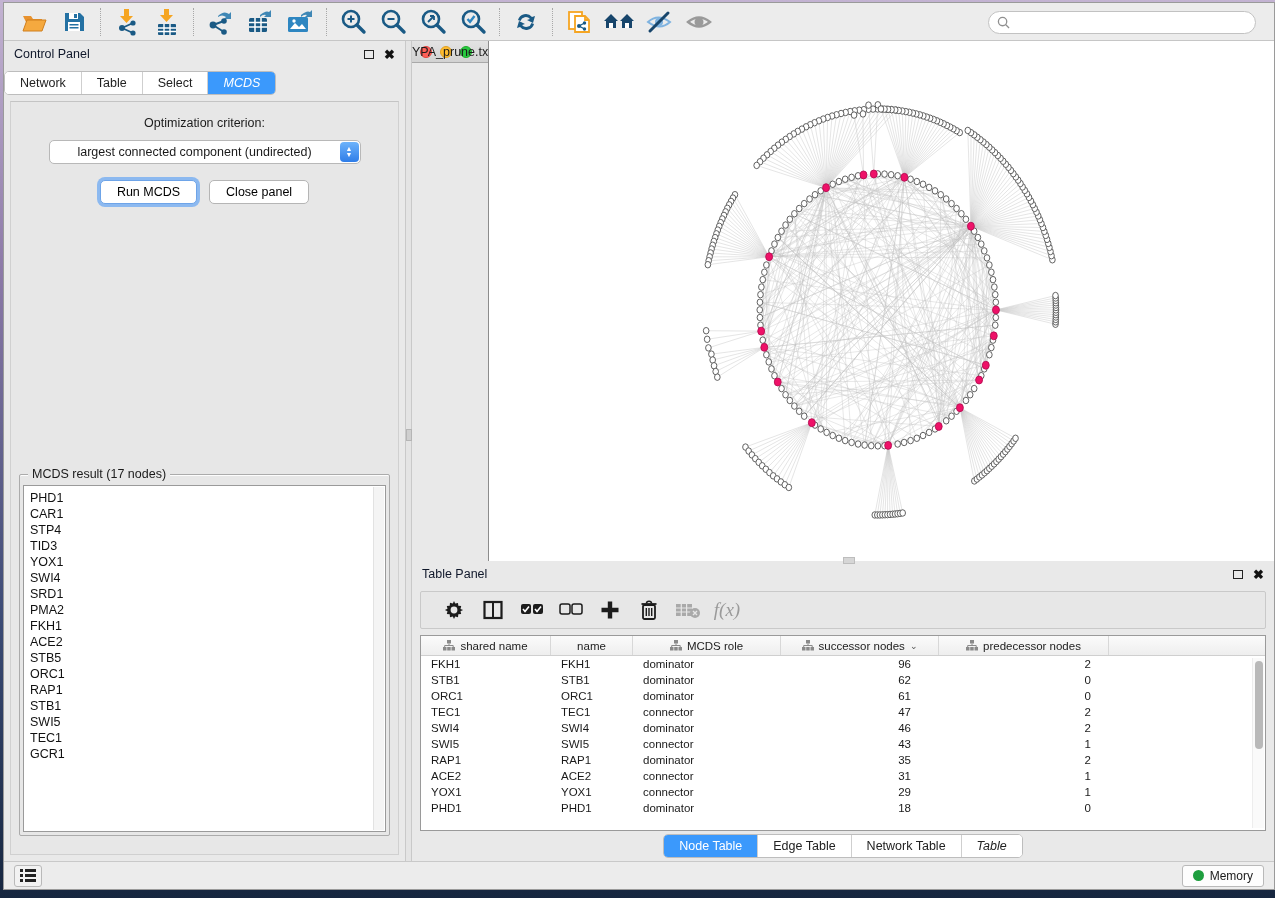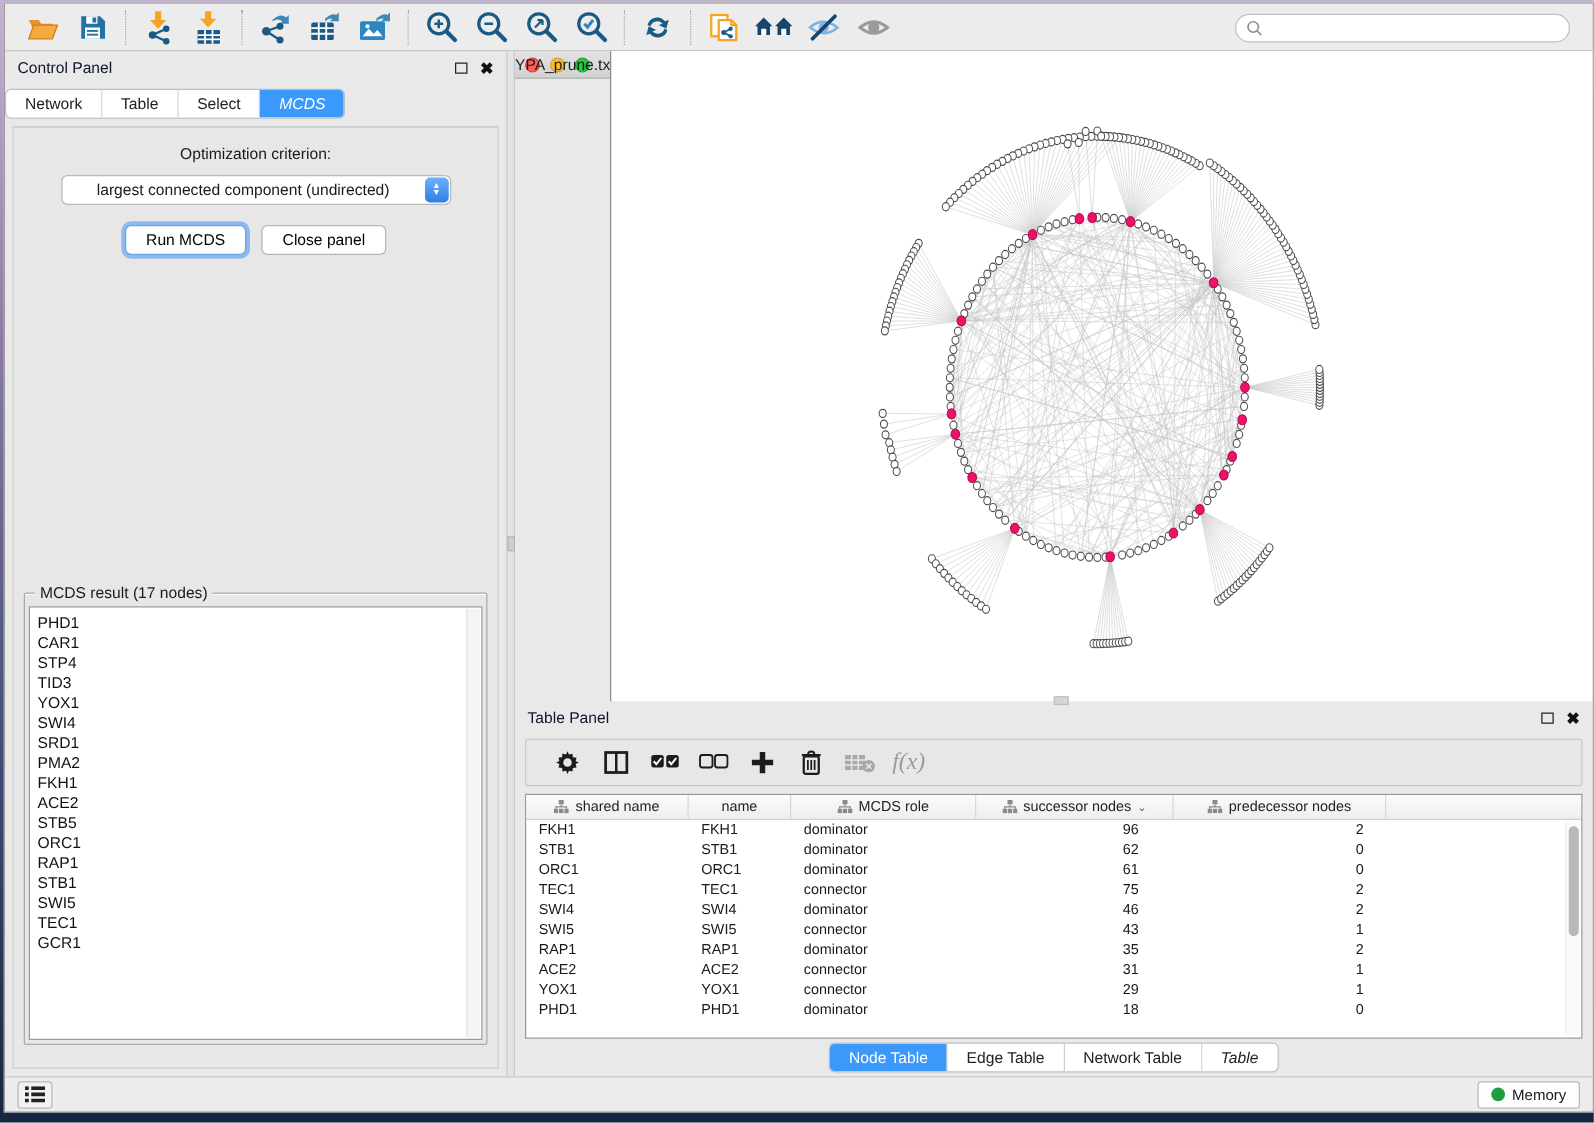--- a/index.html
+++ b/index.html
@@ -765,21 +765,21 @@
                 <div class="td text" style="width: 130px;">ORC1</div>
                 <div class="td text" style="width: 82px;">ORC1</div>
                 <div class="td text" style="width: 148px;">dominator</div>
                 <div class="td num" style="width: 158px; padding-right: 28px;">61</div>
                 <div class="td num" style="width: 170px; padding-right: 18px;">0</div>
               </div>
               <div class="tr">
                 <div class="td text" style="width: 130px;">TEC1</div>
                 <div class="td text" style="width: 82px;">TEC1</div>
                 <div class="td text" style="width: 148px;">connector</div>
-                <div class="td num" style="width: 158px; padding-right: 28px;">75</div>
+                <div class="td num" style="width: 158px; padding-right: 28px;">47</div>
                 <div class="td num" style="width: 170px; padding-right: 18px;">2</div>
               </div>
               <div class="tr">
                 <div class="td text" style="width: 130px;">SWI4</div>
                 <div class="td text" style="width: 82px;">SWI4</div>
                 <div class="td text" style="width: 148px;">dominator</div>
                 <div class="td num" style="width: 158px; padding-right: 28px;">46</div>
                 <div class="td num" style="width: 170px; padding-right: 18px;">2</div>
               </div>
               <div class="tr">

